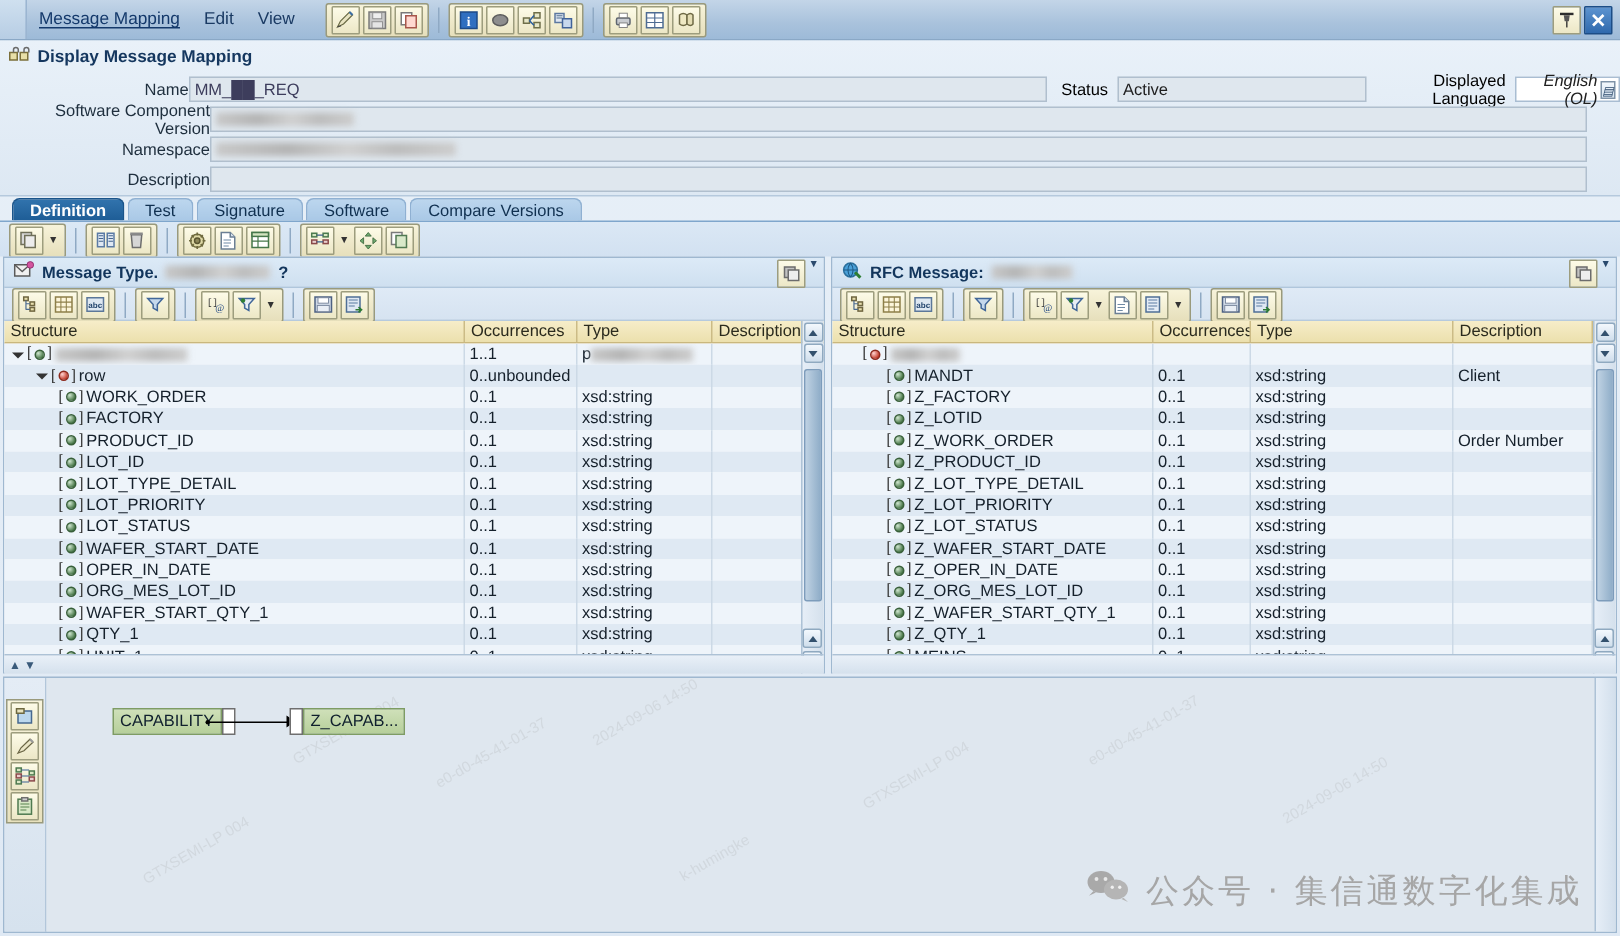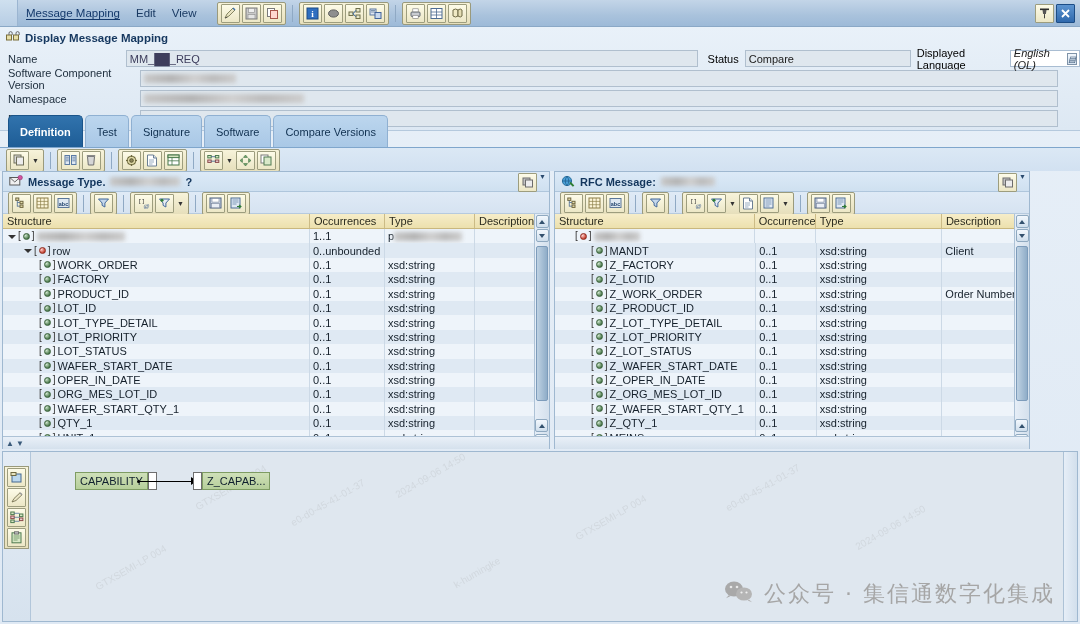--- a/index.html
+++ b/index.html
@@ -47,20 +47,21 @@
     border:1px solid #9a9a7c; background:linear-gradient(#f7f3da,#e6dfbb);
     padding:1px 2px; border-radius:2px; margin:0 2px;
   }
   .menubar-right { margin-left:auto; display:flex; align-items:center; padding-right:4px; }
 
   
   .hdr {
     position:absolute; left:0; top:27px; width:1080px; height:104px;
     background:linear-gradient(#e9f1f9,#dde8f3);
     border-bottom:1px solid #b5c9dd;
+    text-align:right;
   }
   .hdr-title {
     display:flex; align-items:center; gap:5px;
     padding:3px 0 3px 6px; font-weight:bold; font-size:11.5px; color:#15375f;
   }
   .formrow { display:flex; align-items:center; height:19px; margin:1px 0 0 0; }
   .formlabel { width:140px; padding-left:8px; font-size:11px; color:#20303f; }
   .field {
     height:17px; border:1px solid #a9bdd2; background:#fff;
     display:flex; align-items:center; padding:0 3px; font-size:11px;
@@ -73,21 +74,21 @@
     height:9px; border-radius:1px; display:inline-block;
   }
   .status-right { position:absolute; right:6px; top:5px; display:flex; align-items:center; gap:6px;}
 
   
   .tabstrip {
     position:absolute; left:0; top:131px; width:1080px; height:16px;
     display:flex; align-items:flex-end; padding-left:8px;
   }
   .tab {
-    height:32px; padding:1px 11px 0 11px; margin-right:2px;
+    height:15px; padding:1px 11px 0 11px; margin-right:2px;
     background:linear-gradient(#bcd6ee,#a9c8e6);
     border:1px solid #8fb0d2; border-bottom:none;
     border-radius:5px 5px 0 0; font-size:11px; color:#103050;
     display:flex; align-items:center; cursor:default;
   }
   .tab.active {
     background:linear-gradient(#2b6ca8,#1d5párt);
     background:linear-gradient(#3173ad,#1e5d96);
     color:#fff; font-weight:bold; border-color:#1a5display;
     border-color:#1a548a;
@@ -98,21 +99,21 @@
     border-top:1px solid #7fa6cc;
   }
   .tabtoolbar { display:flex; align-items:center; height:22px; padding:2px 0 0 4px; }
 
   
   .panel {
     position:absolute; top:171px; height:278px;
     background:#e3ecf6; border:1px solid #9fb8d0;
   }
   #panel-left { left:2px; width:548px; }
-  #panel-right{ left:554px; width:476px; }
+  #panel-right{ left:554px; width:524px; }
   .panel-title {
     height:20px; display:flex; align-items:center; gap:5px;
     padding-left:6px; font-size:11px; color:#12355c; font-weight:bold;
     background:linear-gradient(#dceaf7,#cfe0f0);
     border-bottom:1px solid #afc6dc; position:relative;
   }
   .panel-title .corner { position:absolute; right:3px; top:1px; display:flex; }
   .panel-toolbar {
     height:22px; display:flex; align-items:center; padding:1px 0 0 3px;
     background:linear-gradient(#dfeaf6,#d6e3f1);
@@ -352,21 +353,21 @@
     </div>
 
     <div class="formrow">
       <div class="formlabel">Name</div>
       <div class="field ro" style="width:640px">
         <span style="color:#3d3d5c;">MM_██_REQ</span>
       </div>
       <div class="status-right" style="position:static;margin-left:10px;">
         <span>Status</span>
         <div class="field ro" style="width:190px">
-          <span>Compare</span>
+          <span>Active</span>
         </div>
         <span>Displayed Language</span>
         <div class="field" style="width:78px;position:relative;padding-right:14px;font-style:italic;">
           <span>English (OL)</span>
           <span style="position:absolute;right:2px;top:2px;width:10px;height:12px;
                        border:1px solid #7f93a8;background:linear-gradient(#f2f7fc,#d5e2ef);
                        display:flex;align-items:center;justify-content:center;font-size:8px;color:#2d4a6b;">▤</span>
         </div>
       </div>
     </div>

